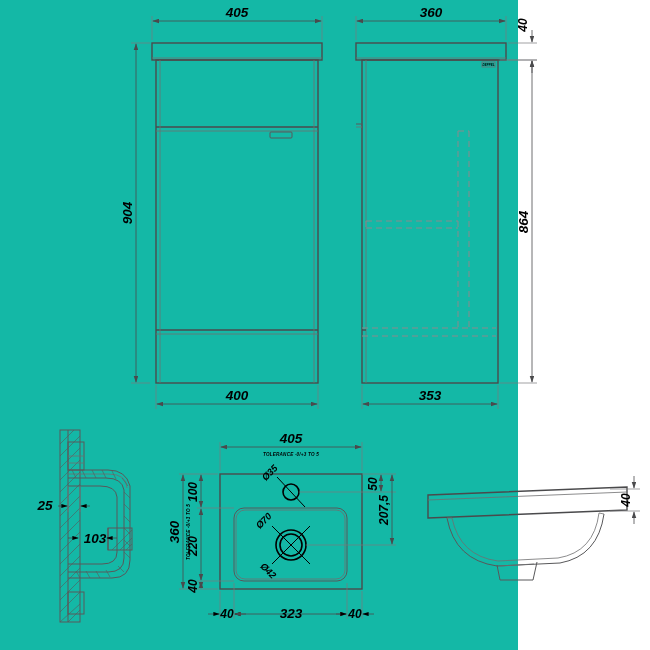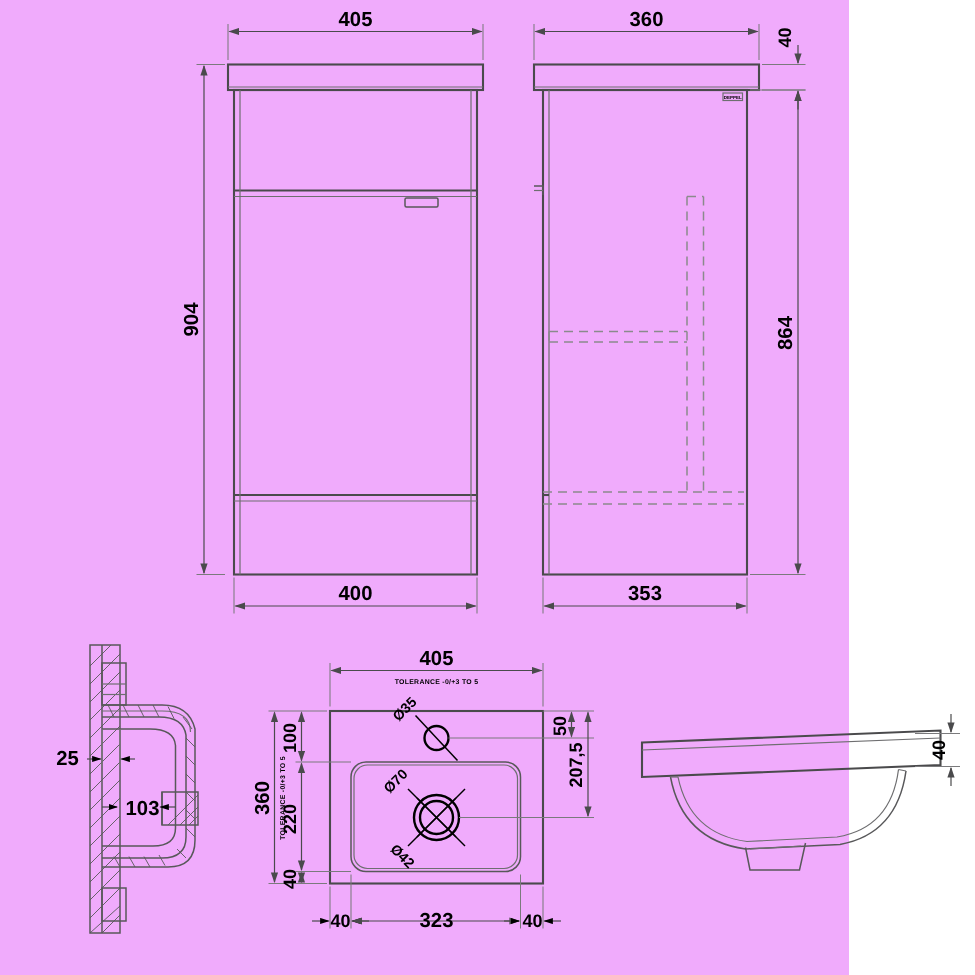--- a/index.html
+++ b/index.html
@@ -1,18 +1,18 @@
 <!DOCTYPE html>
 <html><head>
 <meta charset="utf-8">
 <style>
   html,body{margin:0;padding:0;background:#ffffff;}
   body{width:650px;height:650px;overflow:hidden;
        font-family:"Liberation Sans","DejaVu Sans",sans-serif;}
-  #sheet{position:relative;width:566px;height:650px;background:#f0abfc;}
+  #sheet{position:relative;width:518px;height:650px;background:#14b8a6;font-style:italic;}
   svg{display:block;}
   .ln{stroke:#58585a;stroke-width:1;fill:none;}
   .ln-dk{stroke:#4a4a4c;stroke-width:1.4;fill:none;}
   .ln-th{stroke:#6e6e70;stroke-width:0.8;fill:none;}
   .dim{stroke:#4a4a4c;stroke-width:0.8;fill:none;}
   .ext{stroke:#7a7a7c;stroke-width:0.7;fill:none;}
   .hid{stroke:#8a8a8c;stroke-width:1;fill:none;stroke-dasharray:6 4;}
   .hatch{stroke:#58585a;stroke-width:0.6;fill:none;}
   .hole{stroke:#000;stroke-width:1.6;fill:none;}
   .lead{stroke:#000;stroke-width:1;fill:none;}

